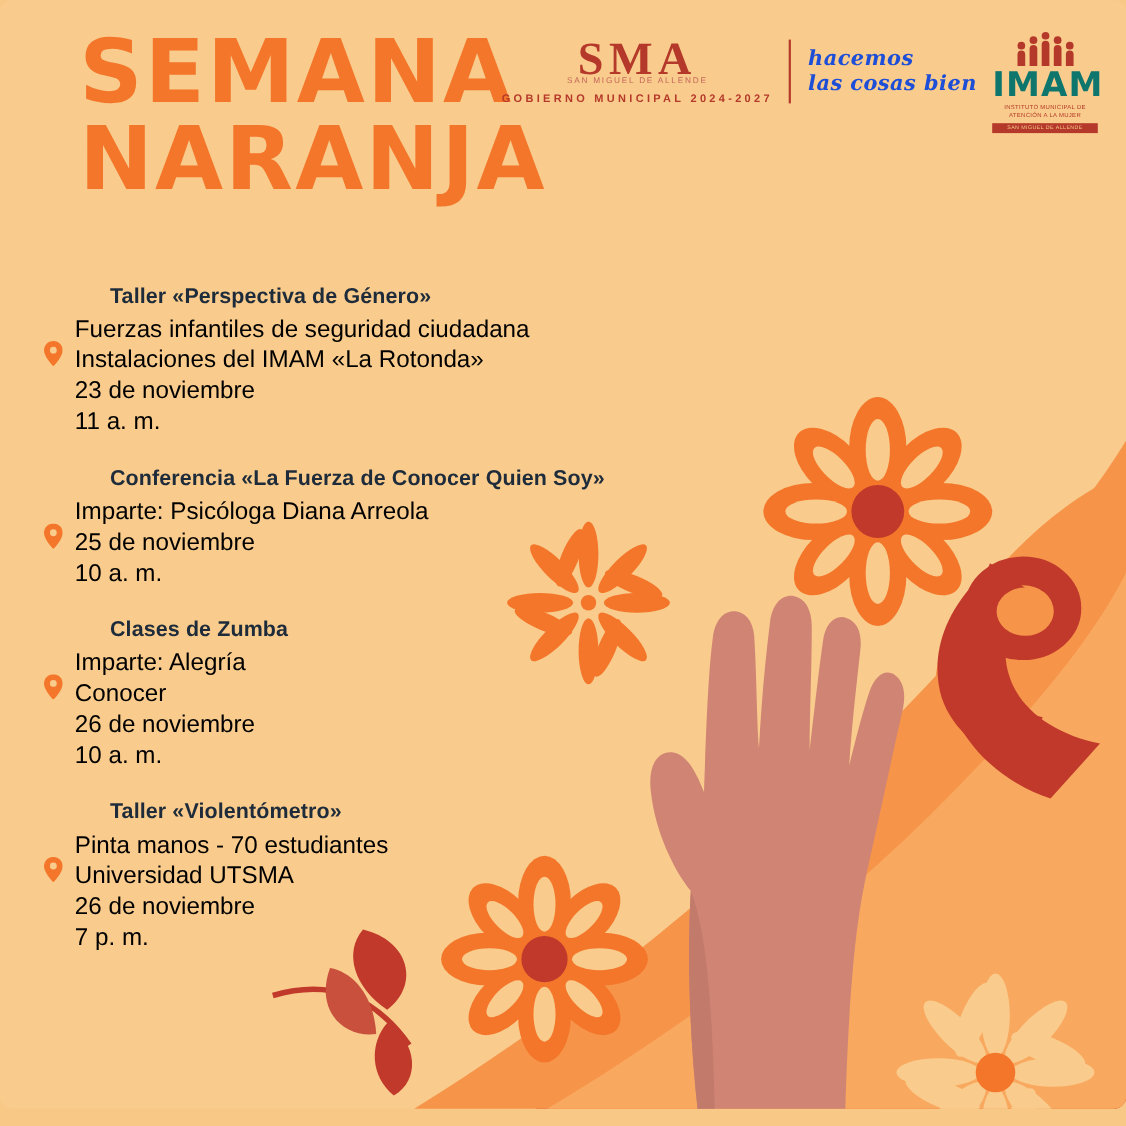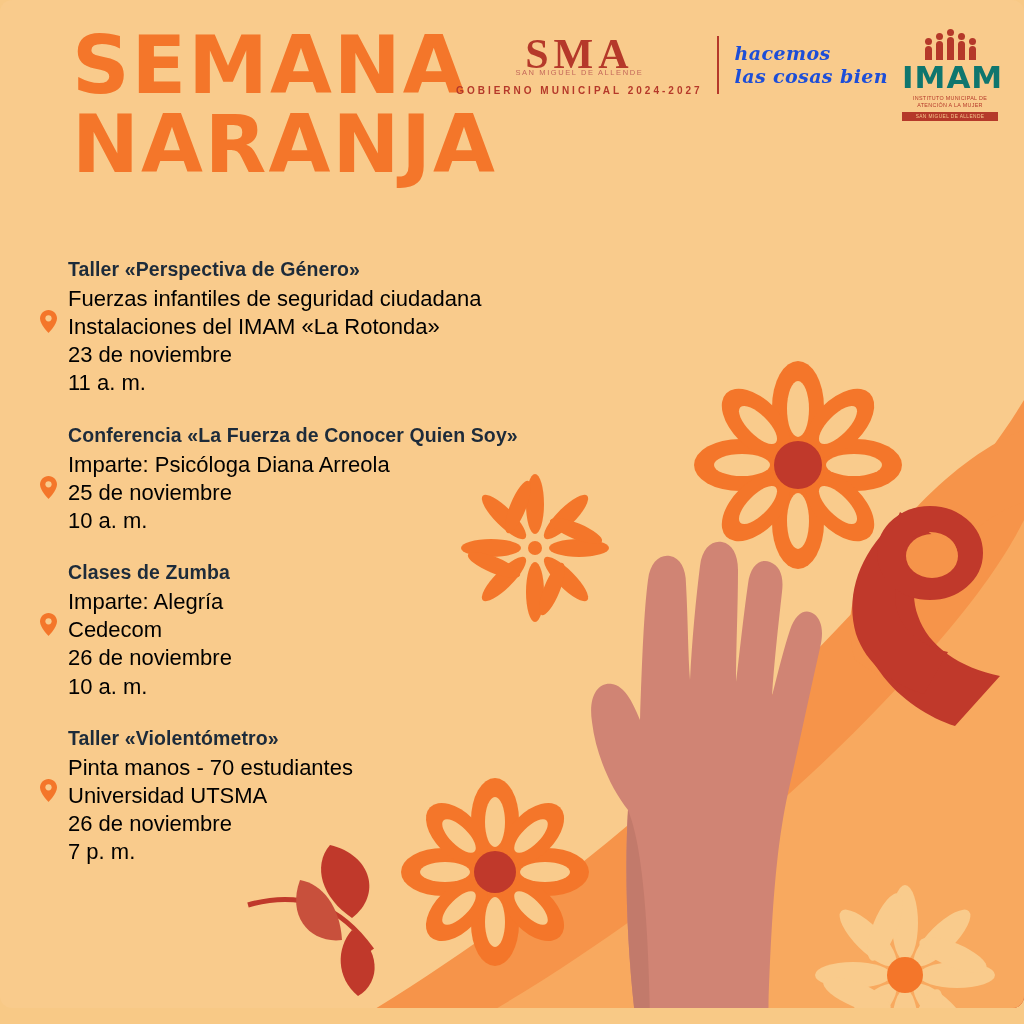--- a/index.html
+++ b/index.html
@@ -154,20 +154,21 @@
     top: 258px;
     width: 560px;
   }
   .event { margin-bottom: 26px; position: relative; }
   .event-title {
     font-size: 19.5px;
     font-weight: bold;
     color: #1d2b3a;
     margin-bottom: 4px;
     letter-spacing: .1px;
+    margin-left: 32px;
   }
   .event-line {
     font-size: 22px;
     color: #000000;
     line-height: 1.28;
   }
   .pin {
     position: absolute;
     left: -28px;
     width: 17px;
@@ -358,21 +359,21 @@
         <svg width="17" height="23" viewBox="0 0 17 23">
             <path d="M8.5 0C3.8 0 0 3.8 0 8.5C0 14.5 8.5 23 8.5 23S17 14.5 17 8.5C17 3.8 13.2 0 8.5 0Z" fill="#f4762a"></path>
             <circle cx="8.5" cy="8.3" r="3.1" fill="#f9cb8c"></circle>
           </svg>
       </div>
     </div>
 
     <div class="event">
       <div class="event-title">Clases de Zumba</div>
       <div class="event-line">Imparte: Alegría</div>
-      <div class="event-line">Cedecom</div>
+      <div class="event-line">Conocer</div>
       <div class="event-line">26 de noviembre</div>
       <div class="event-line">10 a. m.</div>
       <div class="pin" style="top:52px">
         <svg width="17" height="23" viewBox="0 0 17 23">
             <path d="M8.5 0C3.8 0 0 3.8 0 8.5C0 14.5 8.5 23 8.5 23S17 14.5 17 8.5C17 3.8 13.2 0 8.5 0Z" fill="#f4762a"></path>
             <circle cx="8.5" cy="8.3" r="3.1" fill="#f9cb8c"></circle>
           </svg>
       </div>
     </div>
 

